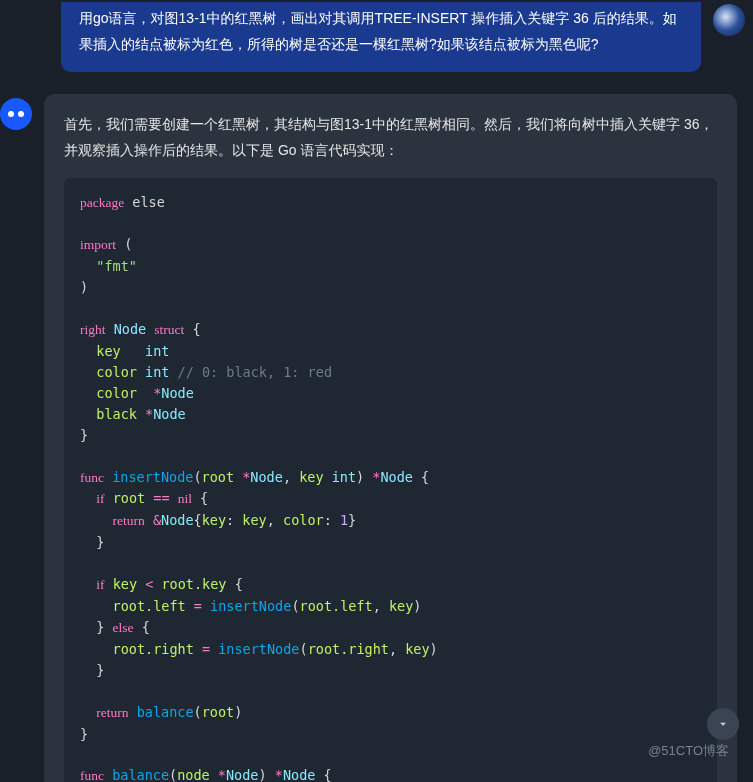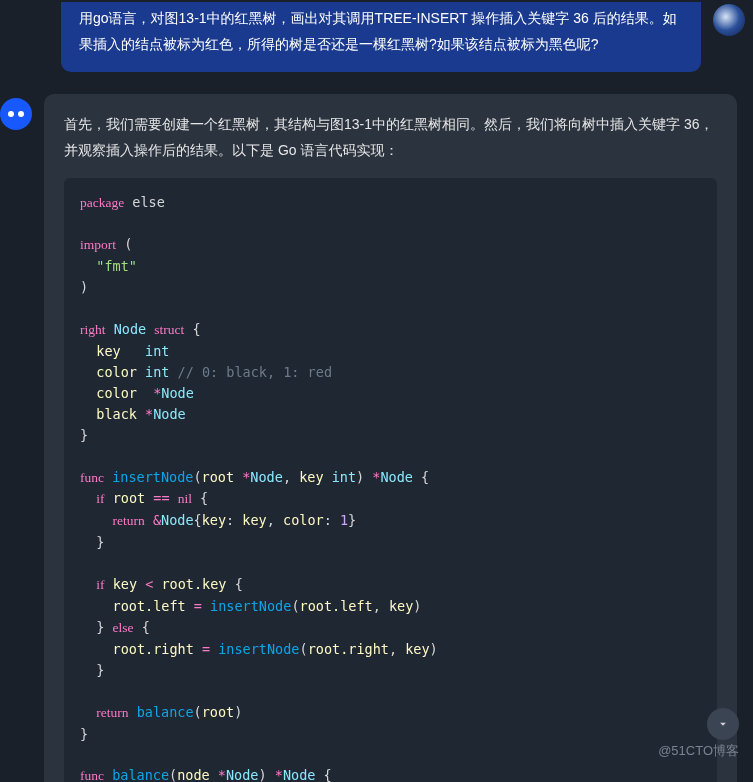--- a/index.html
+++ b/index.html
@@ -87,26 +87,26 @@
     overflow: hidden;
     color: #d6d6d6;
   }
   .kw   { color: #ff79c6; font-family: Liberation Serif, serif; }   
   .pkg  { color: #d6d6d6; }
   .str  { color: #9fe07e; }   
   .typ  { color: #8be9fd; }   
   .fn   { color: #0ea5e9; }   
   .num  { color: #cfa5ff; }
   .cmt  { color: #6e7a8a; }
-  .id   { color: #fef9c3; }
+  .id   { color: #bef264; }
   .op   { color: #ff79c6; }
 
   .watermark {
     position: absolute;
-    right: 14px;
+    right: 24px;
     bottom: 22px;
     color: #79828f;
     font-size: 13px;
     pointer-events: none;
   }
 
   .scroll-top {
     position: absolute;
     right: 14px;
     bottom: 42px;

